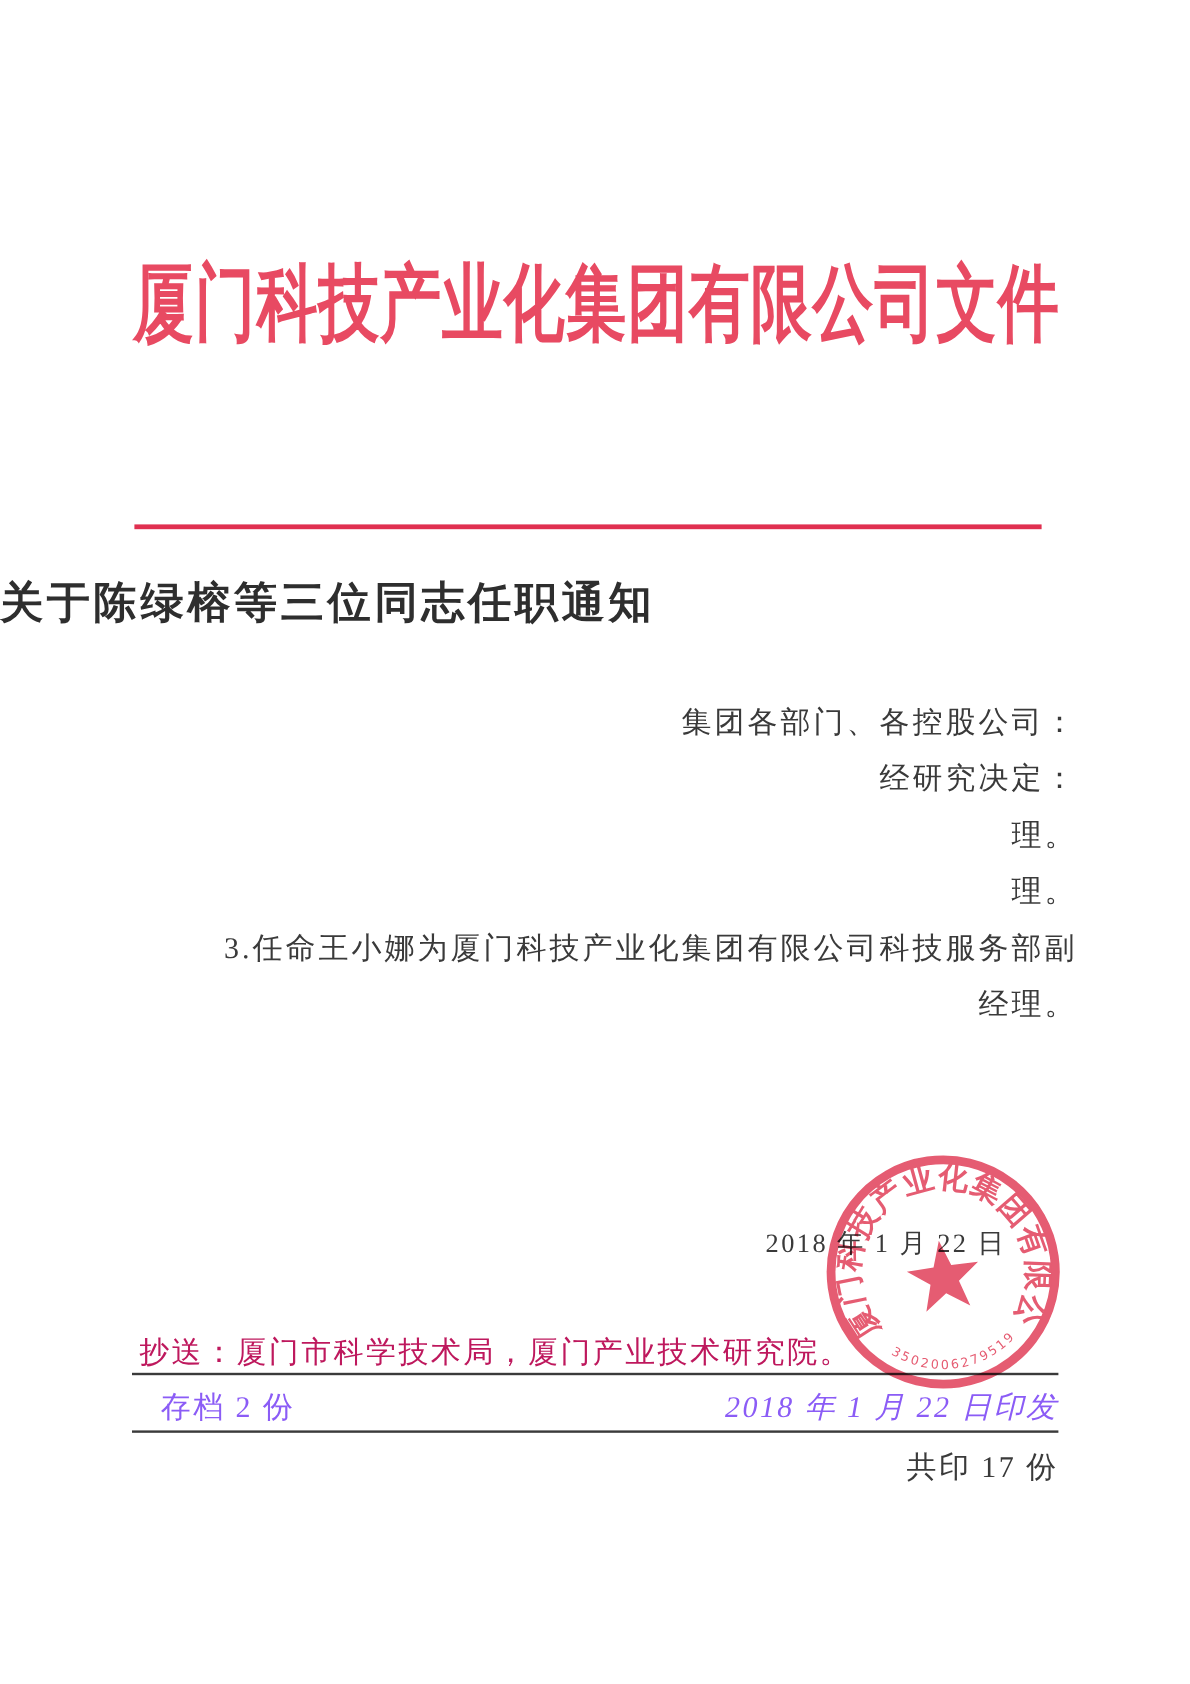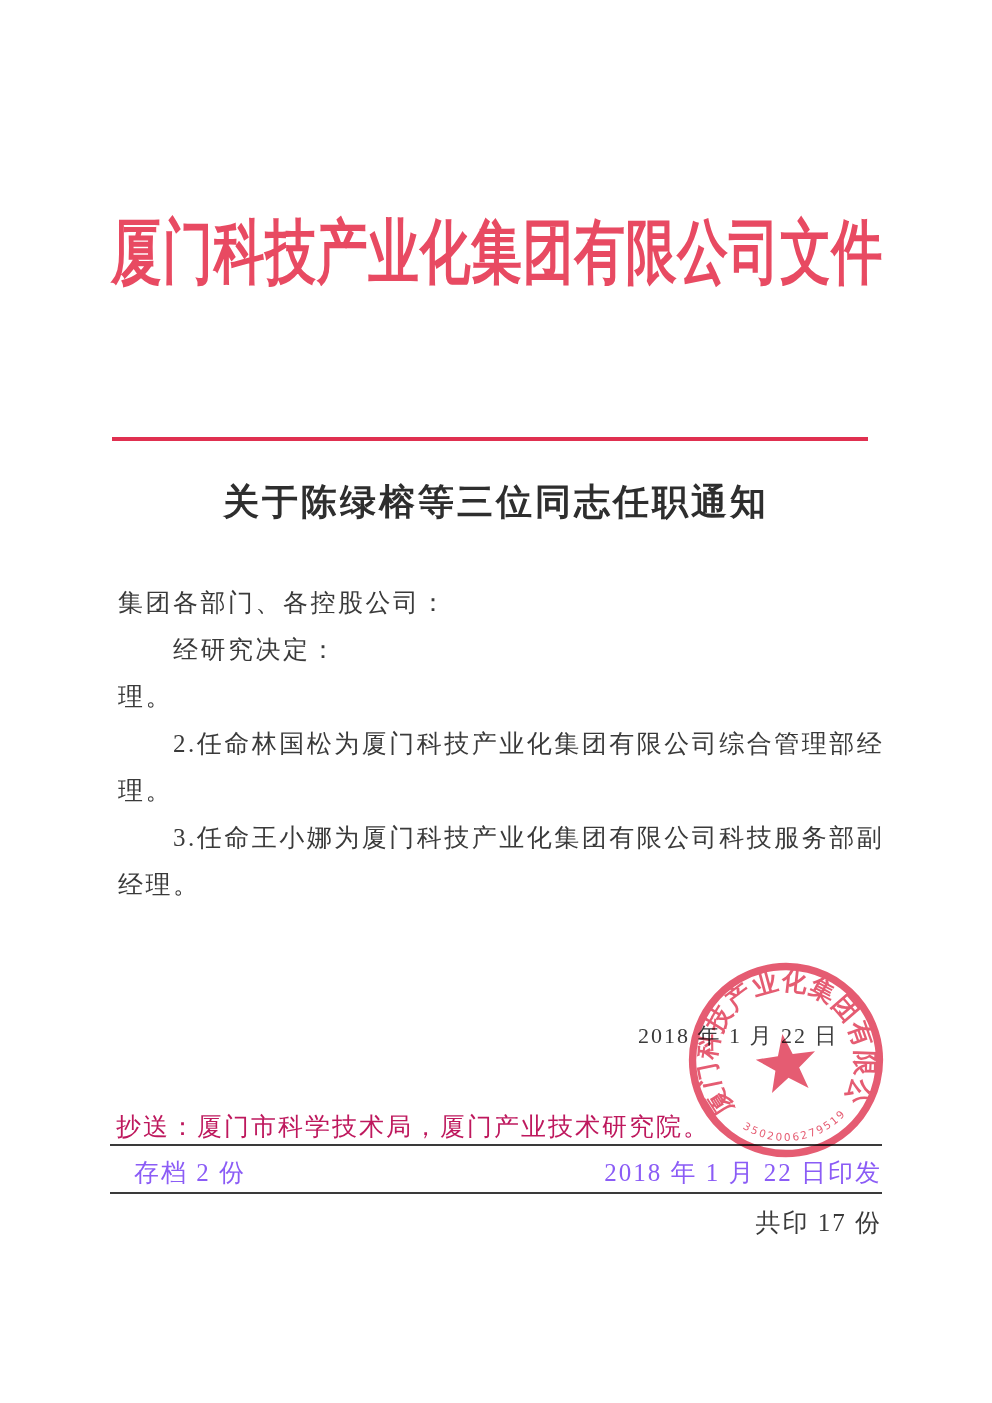--- a/index.html
+++ b/index.html
@@ -54,39 +54,39 @@
     width: 756px;
     height: 4px;
     background: #e03050;
   }
   
   .doc-title {
     position: absolute;
     top: 478px;
     left: 0;
     width: 100%;
-    text-align: center;
     font-size: 36px;
     font-weight: bold;
     letter-spacing: 3px;
     color: #2e2e2e;
   }
   
   .doc-body {
     position: absolute;
     top: 579px;
     left: 118px;
     width: 780px;
     font-size: 25px;
     letter-spacing: 2.5px;
     line-height: 47px;
     color: #3a3a3a;
   }
   .body-line {
     white-space: pre;
+    text-align: right;
   }
   
   .issue-date {
     position: absolute;
     top: 1021px;
     left: 638px;
     font-size: 22px;
     letter-spacing: 2px;
     color: #3a3a3a;
     white-space: nowrap;
@@ -133,20 +133,21 @@
     font-size: 25px;
     letter-spacing: 2px;
     color: #8b5cf6;
   }
   .footer-row .archive {
     padding-left: 24px;
     white-space: nowrap;
   }
   .footer-row .printdate {
     white-space: nowrap;
+    font-style: italic;
   }
   .footer-rule-bottom {
     position: absolute;
     top: 1192px;
     left: 110px;
     width: 772px;
     height: 2px;
     background: #3a3a3a;
   }
   .copies-line {
@@ -175,21 +176,20 @@
 
   <div class="doc-body">
 
       <div class="body-line">集团各部门、各控股公司：</div>
 
       <div class="body-line">　　经研究决定：</div>
 
 
       <div class="body-line">理。</div>
 
-      <div class="body-line">　　2.任命林国松为厦门科技产业化集团有限公司综合管理部经</div>
 
       <div class="body-line">理。</div>
 
       <div class="body-line">　　3.任命王小娜为厦门科技产业化集团有限公司科技服务部副</div>
 
       <div class="body-line">经理。</div>
     </div>
 
   <div class="issue-date">2018 年 1 月 22 日</div>
 

